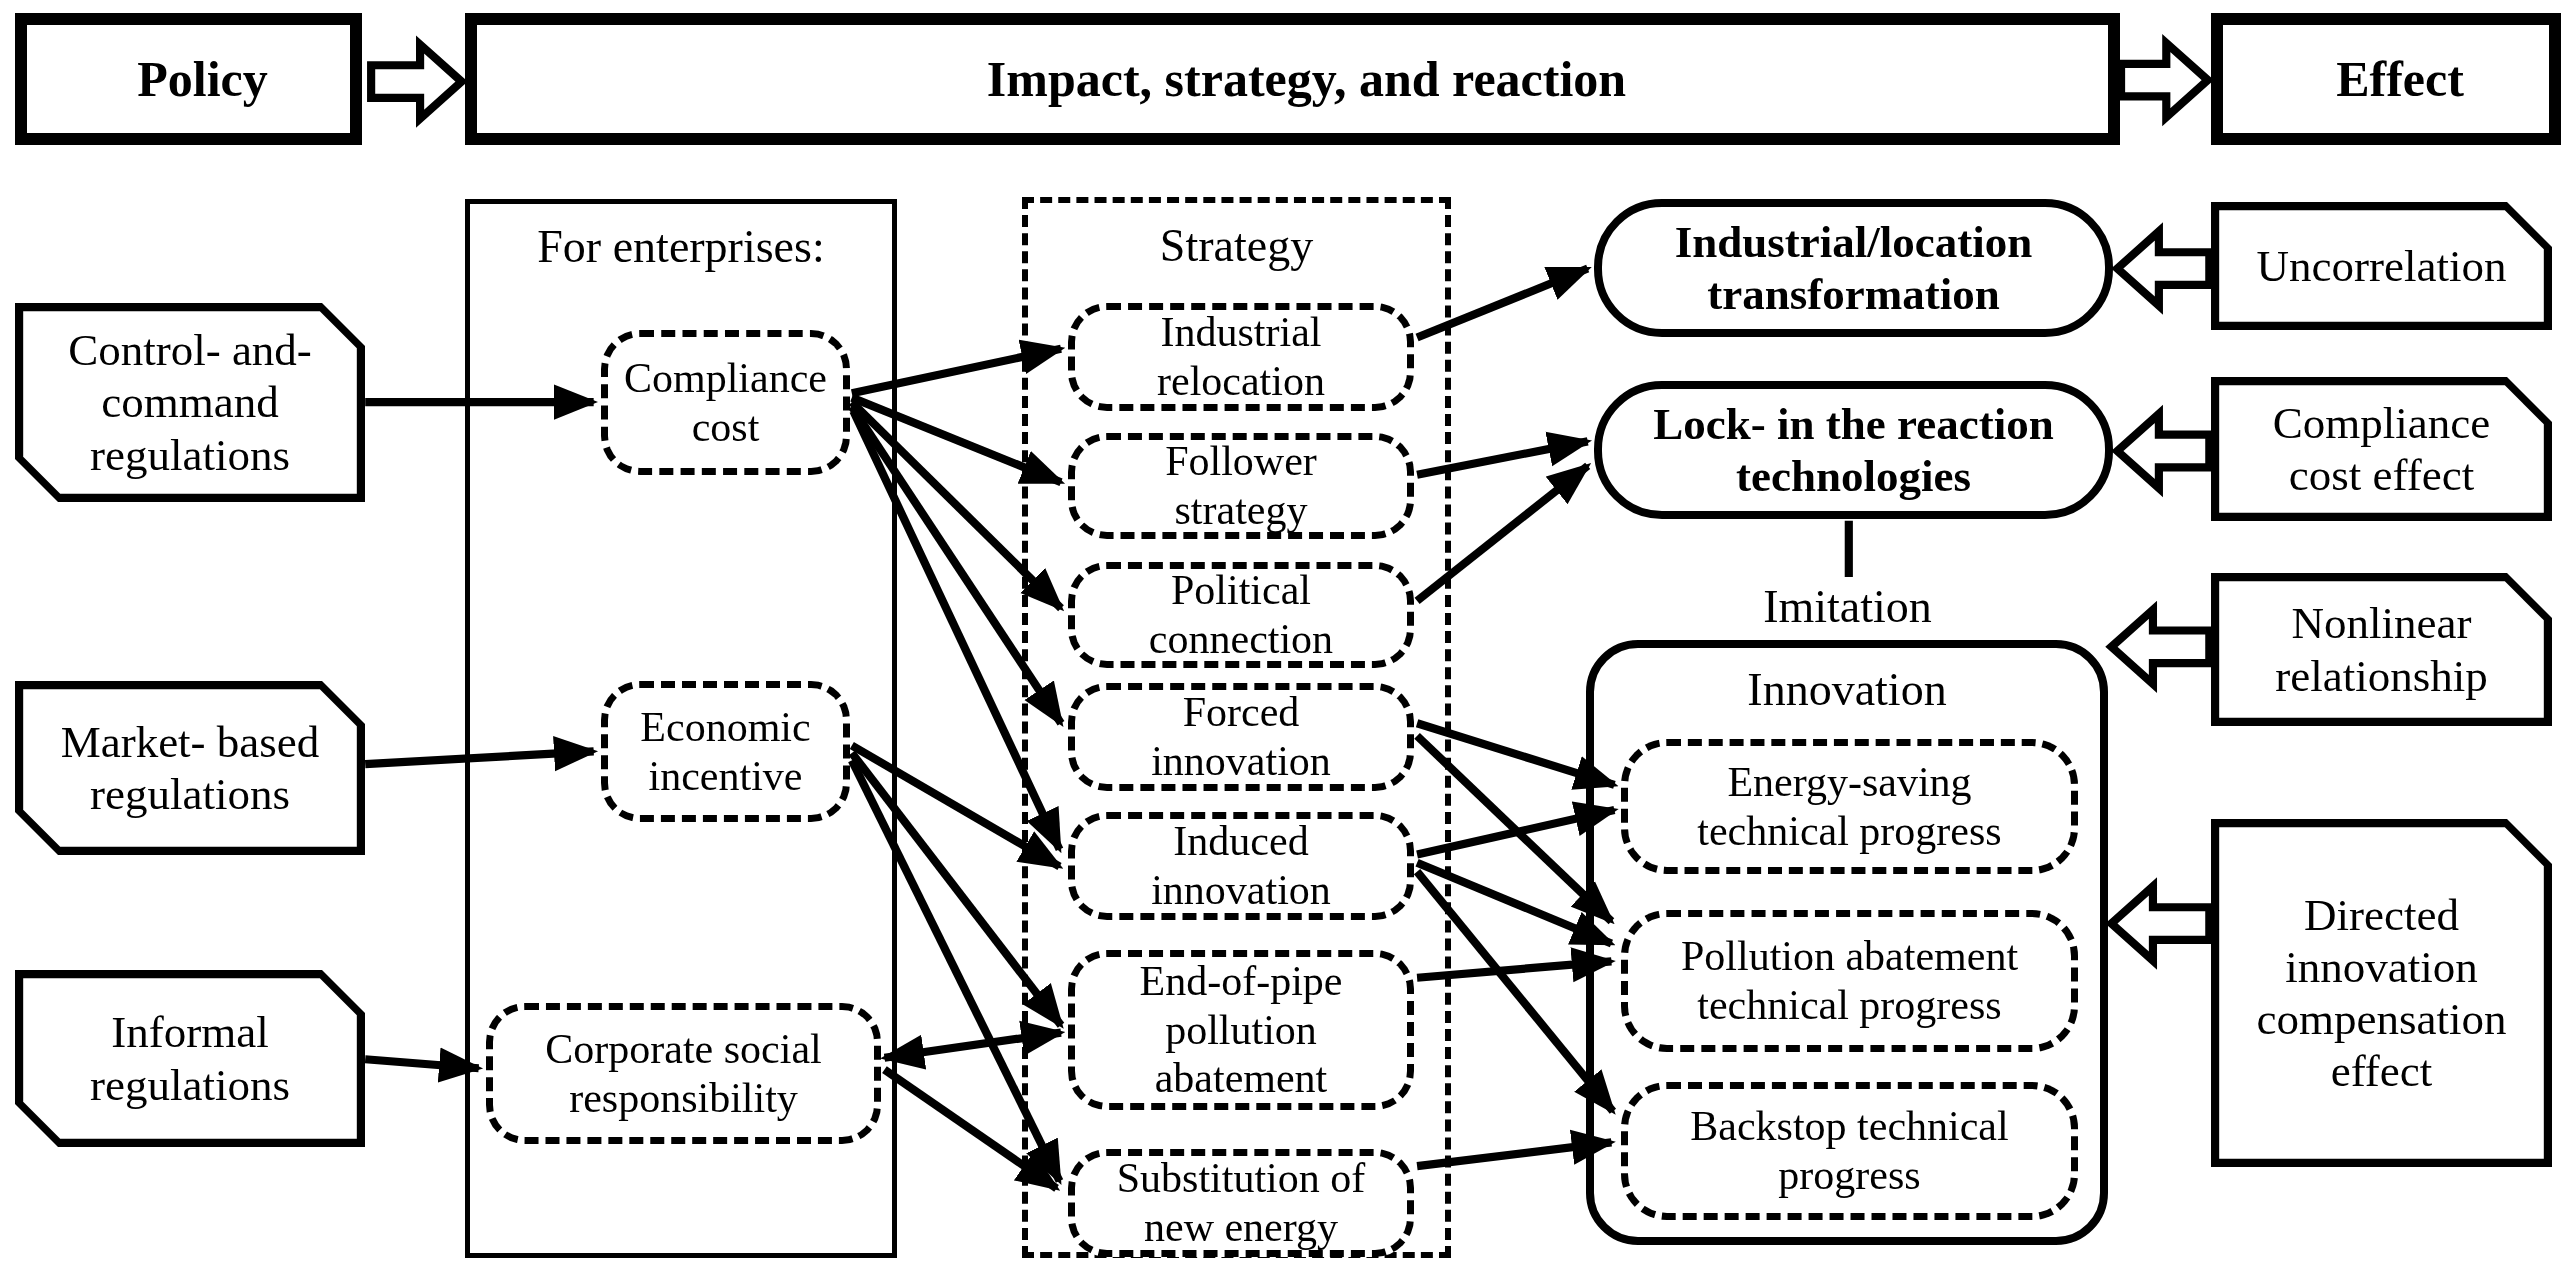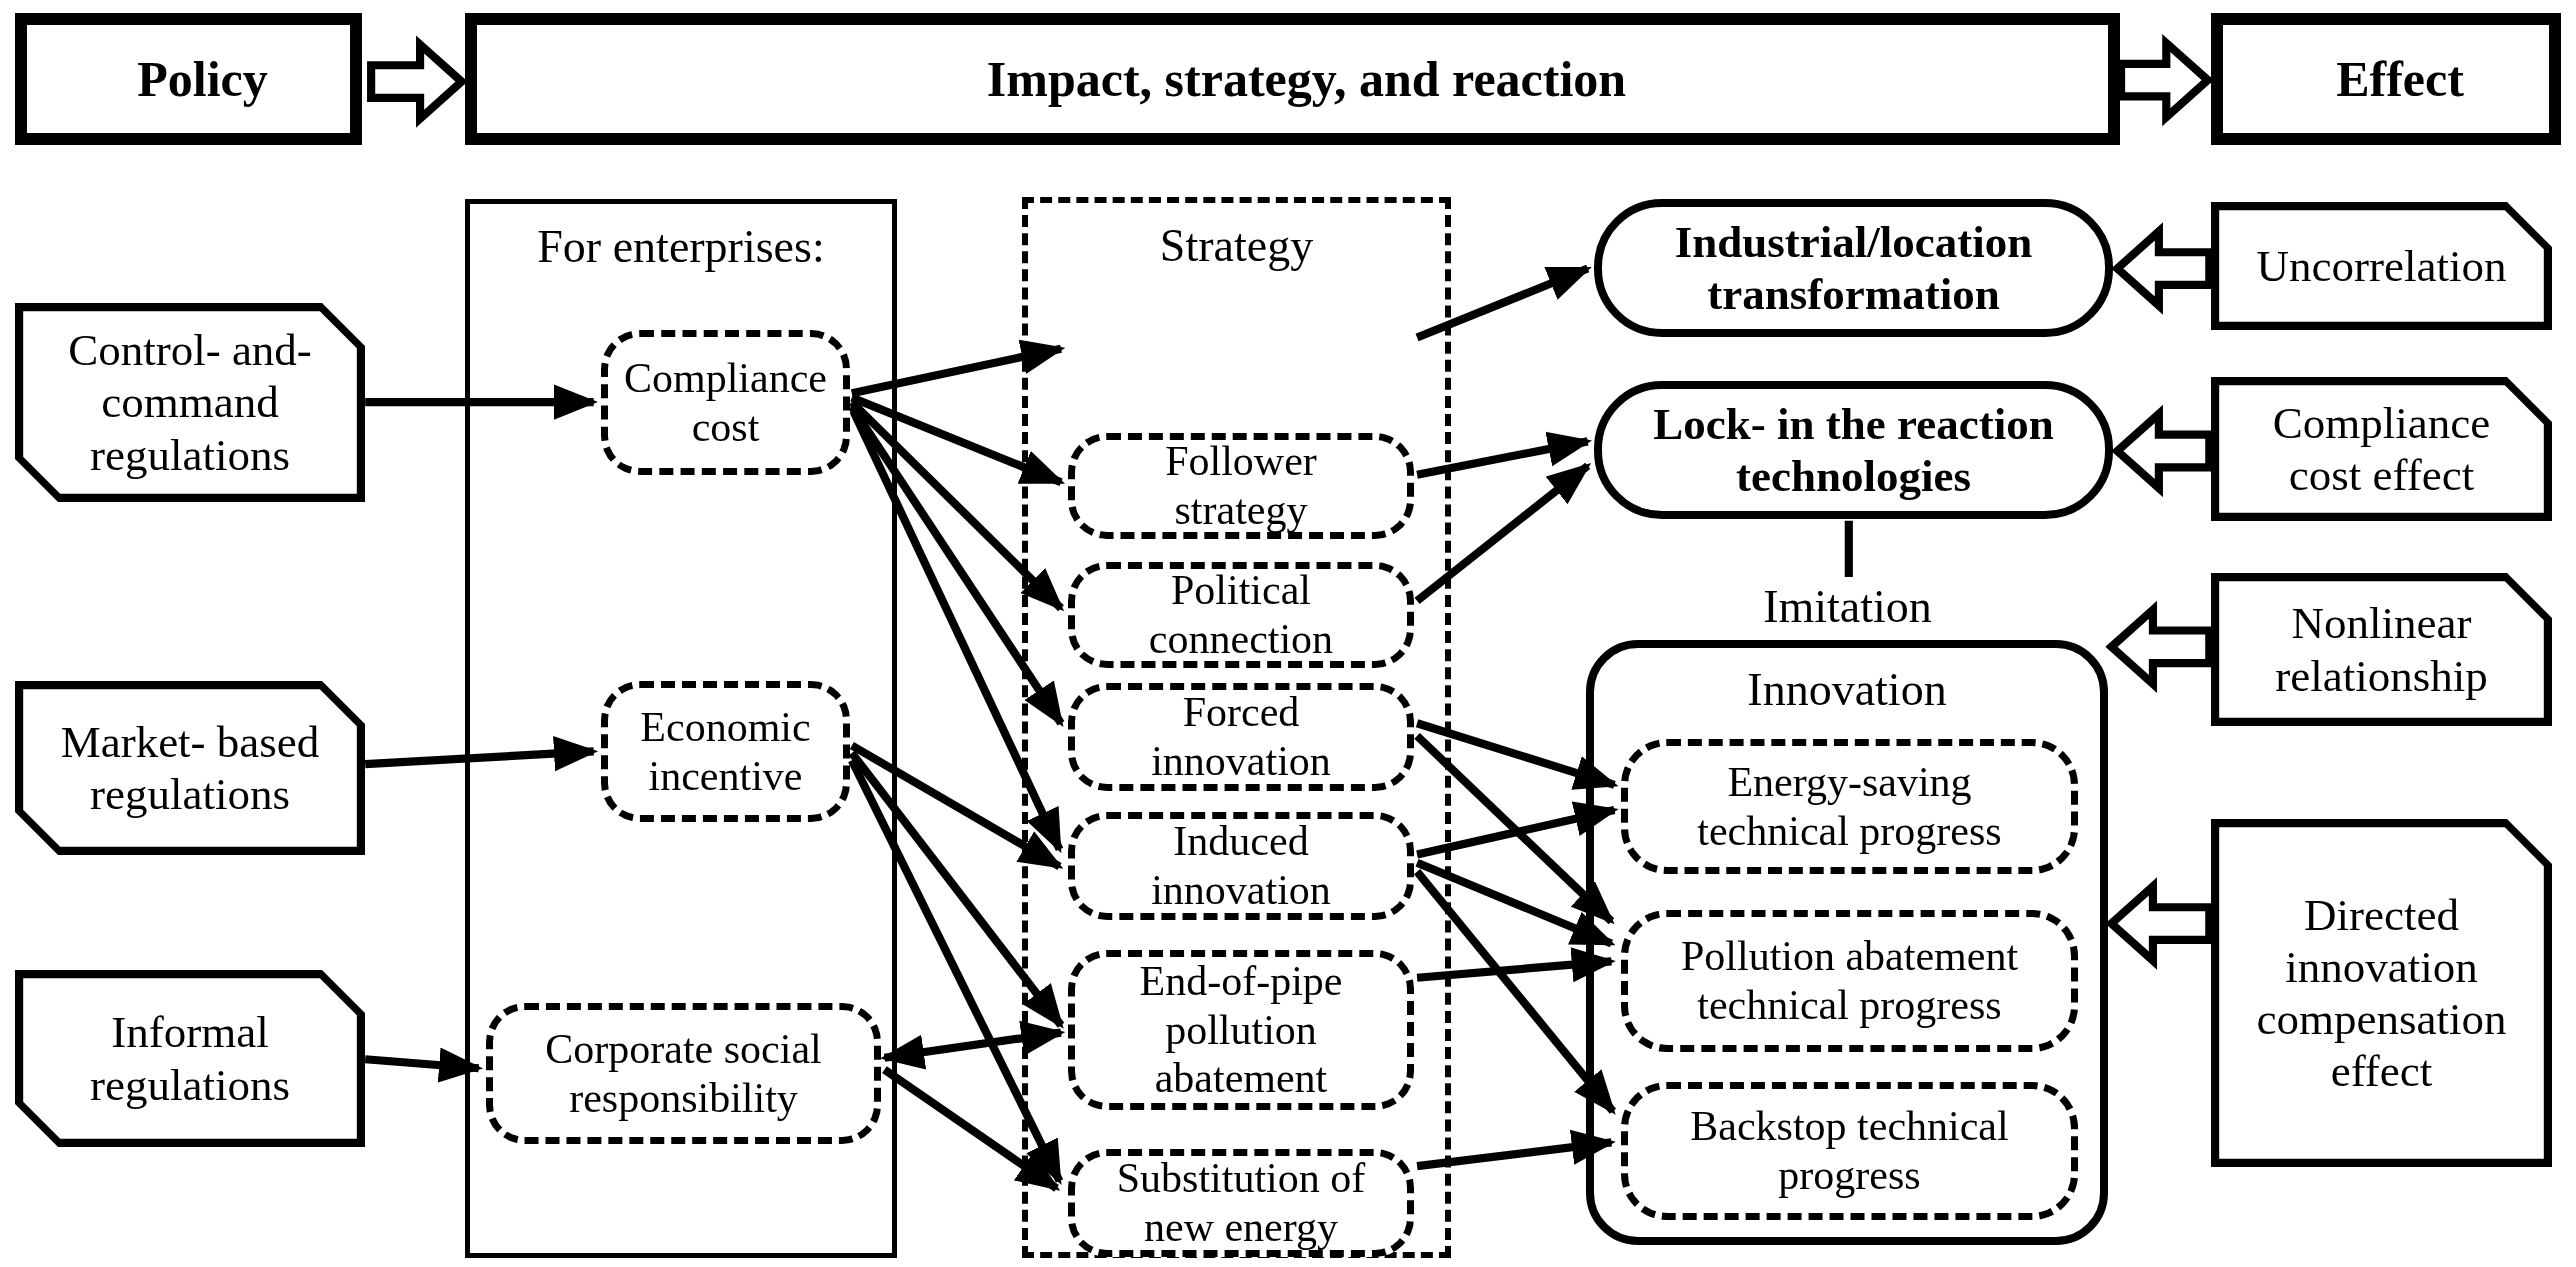--- a/index.html
+++ b/index.html
@@ -66,20 +66,22 @@
   <div class="abs sect-title lbl" style="left:465px;top:215px;width:432px;height:64px">For enterprises:</div>
   <div class="abs dnode lbl" style="left:601px;top:330px;width:249px;height:145px">Compliance
 cost</div>
   <div class="abs dnode lbl" style="left:601px;top:681px;width:249px;height:141px">Economic
 incentive</div>
   <div class="abs dnode lbl" style="left:486px;top:1003px;width:395px;height:141px">Corporate social
 responsibility</div>
 
   <div class="abs cont-dash" style="left:1022px;top:197px;width:429px;height:1061px"></div>
   <div class="abs sect-title lbl" style="left:1022px;top:214px;width:429px;height:64px">Strategy</div>
+  <div class="abs dnode lbl" style="left:1068px;top:303px;width:346px;height:108px">Industrial
+relocation</div>
   <div class="abs dnode lbl" style="left:1068px;top:433px;width:346px;height:106px">Follower
 strategy</div>
   <div class="abs dnode lbl" style="left:1068px;top:562px;width:346px;height:106px">Political
 connection</div>
   <div class="abs dnode lbl" style="left:1068px;top:683px;width:346px;height:108px">Forced
 innovation</div>
   <div class="abs dnode lbl" style="left:1068px;top:812px;width:346px;height:108px">Induced
 innovation</div>
   <div class="abs dnode lbl" style="left:1068px;top:1149px;width:346px;height:108px">Substitution of
 new energy</div>

